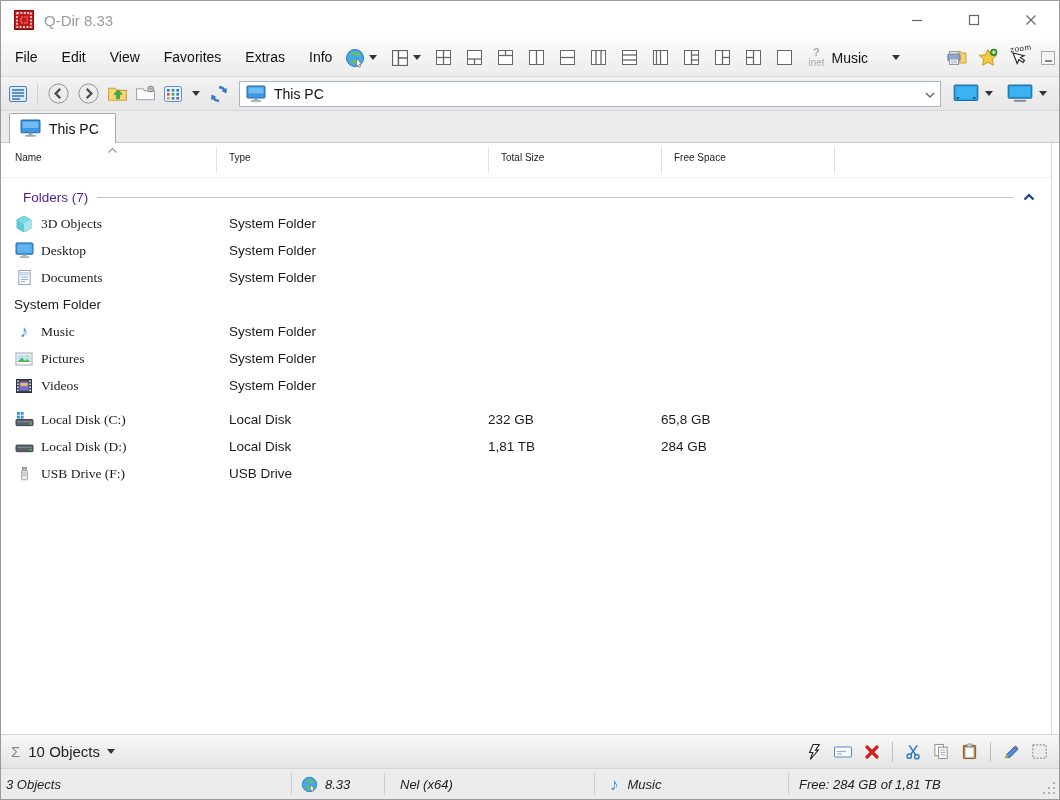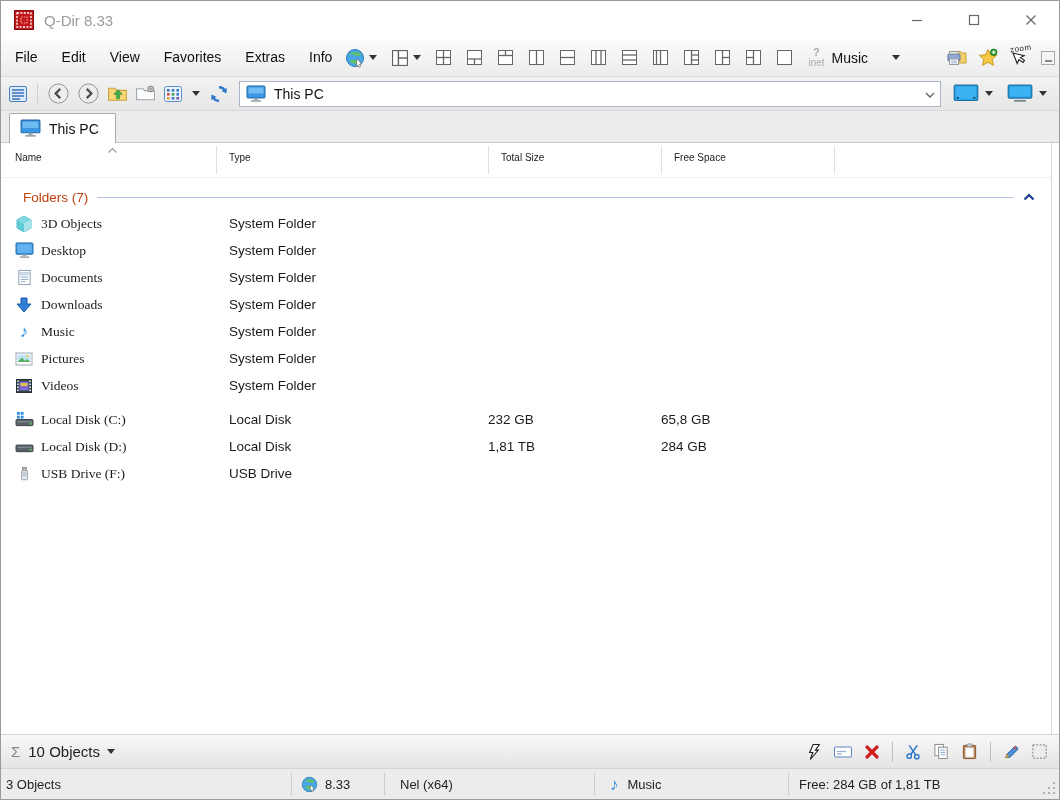--- a/index.html
+++ b/index.html
@@ -49,42 +49,42 @@
   
   .pane { flex:1; display:flex; flex-direction:column; margin-right:7px; border-right:1px solid #d9d9d9; background:#fff; min-height:0; }
   .colheader { height:35px; position:relative; flex:0 0 auto; border-bottom:1px solid #f0f0f0; font-size:10px; color:#222; }
   .colheader .hl { position:absolute; top:9px; }
   .h-name { left:14px; } .h-type { left:228px; } .h-total { left:500px; } .h-free { left:673px; }
   .hsep { position:absolute; top:3px; bottom:3px; width:1px; background:#e2e2e2; }
   .sort-caret { position:absolute; left:106px; top:2px; }
   .listbody { flex:1; overflow:hidden; padding-top:6px; }
 
   .group-header { display:flex; align-items:center; height:26px; padding-left:22px; }
-  .group-label { font-size:13.5px; color:#c2410c; white-space:nowrap; }
+  .group-label { font-size:13.5px; color:#4c1d95; white-space:nowrap; }
   .group-line { flex:1; height:1px; background:#b4c3e2; margin:0 10px 0 9px; }
   .group-chevron { margin-right:16px; display:flex; }
 
   .row { display:grid; grid-template-columns:215px 272px 173px 173px; height:27px; align-items:center; font-size:13.5px; }
   .c-name { display:flex; align-items:center; gap:7px; padding-left:13px; overflow:hidden;font-family:Liberation Serif, serif; }
   .c-name .ficon { width:20px; display:flex; justify-content:center; flex:0 0 auto; }
   .c-type { padding-left:13px; }
   .c-total, .c-free { padding-right:10px; }
   .note-glyph { color:#2f8fe0; font-size:17px; line-height:1; }
   .gap8 { height:7px; }
 
   
   .bottombar { height:34px; background:linear-gradient(#f8f8f8,#e4e4e4); border-top:1px solid #d5d5d5; display:flex; align-items:center; flex:0 0 auto; padding:0 10px; }
   .sigma { font-size:15px; color:#8a8a8a; margin-right:8px; }
   .obj-label { font-size:15px; color:#222; }
   .bb-chev { width:0; height:0; border-left:4px solid transparent; border-right:4px solid transparent; border-top:5px solid #333; margin-left:7px; }
   .bb-right { margin-left:auto; display:flex; align-items:center; gap:9px; }
   .bb-sep { width:1px; height:20px; background:#bdbdbd; margin:0 2px; }
 
   
-  .statusbar { height:31px; background:#ececec; border-top:1px solid #d4d4d4; display:flex; align-items:center; flex:0 0 auto; font-size:13px; color:#222; }
+  .statusbar { height:31px; background:#ececec; border-top:1px solid #d4d4d4; display:flex; align-items:center; flex:0 0 auto; font-size:13px; color:#222;font-style:italic; }
   .sb-sec { display:flex; align-items:center; height:100%; }
   .sb1 { width:290px; padding-left:5px; }
   .sb2 { width:92px; padding-left:9px; gap:7px; }
   .sb3 { width:209px; padding-left:15px; }
   .sb4 { width:193px; padding-left:15px; gap:9px; }
   .sb5 { flex:1; padding-left:10px; }
   .sb-sep { width:1px; height:22px; background:#cccccc; }
   .grip { margin-left:auto; margin-right:2px; align-self:flex-end; }
 </style>
 </head>
@@ -470,28 +470,20 @@
                 <line x1="5" y1="13.5" x2="10" y2="13.5" stroke="#7fa6c8"></line>
               </svg>
             </span>
             <span class="fname">Documents</span>
           </div>
           <div class="c-type">System Folder</div>
           <div class="c-total"></div>
           <div class="c-free"></div>
         </div>
         <div class="row">
-          <div class="c-name">
-            <span class="ficon">
-              <svg viewBox="0 0 18 18" width="18" height="18">
-                <polygon points="6,2 12,2 12,8 16,8 9,16 2,8 6,8" fill="#2e7fd6" stroke="#1d5ea8"></polygon>
-              </svg>
-            </span>
-            <span class="fname">Downloads</span>
-          </div>
           <div class="c-type">System Folder</div>
           <div class="c-total"></div>
           <div class="c-free"></div>
         </div>
         <div class="row">
           <div class="c-name">
             <span class="ficon">
               <span class="note-glyph">♪</span>
             </span>
             <span class="fname">Music</span>

